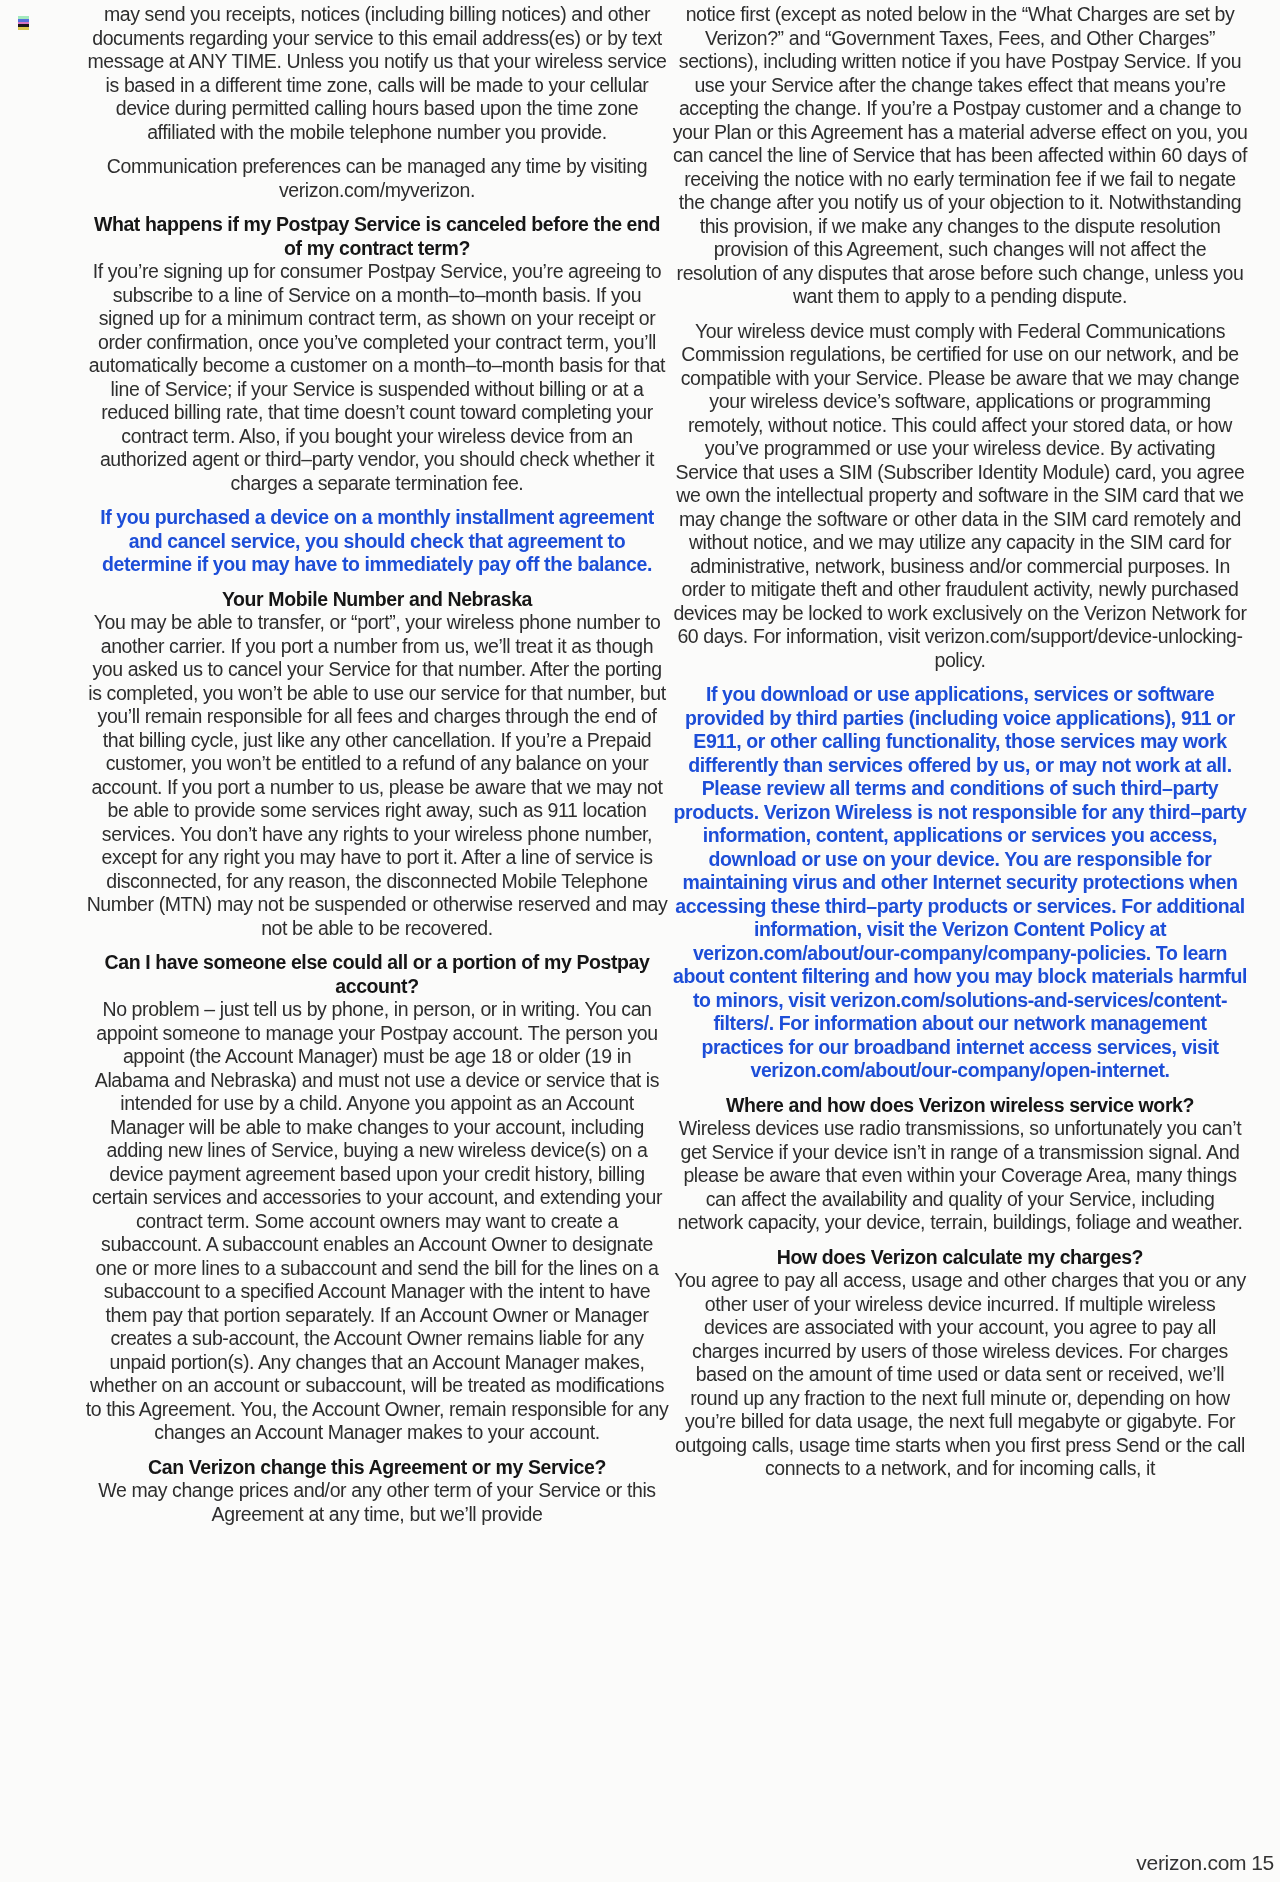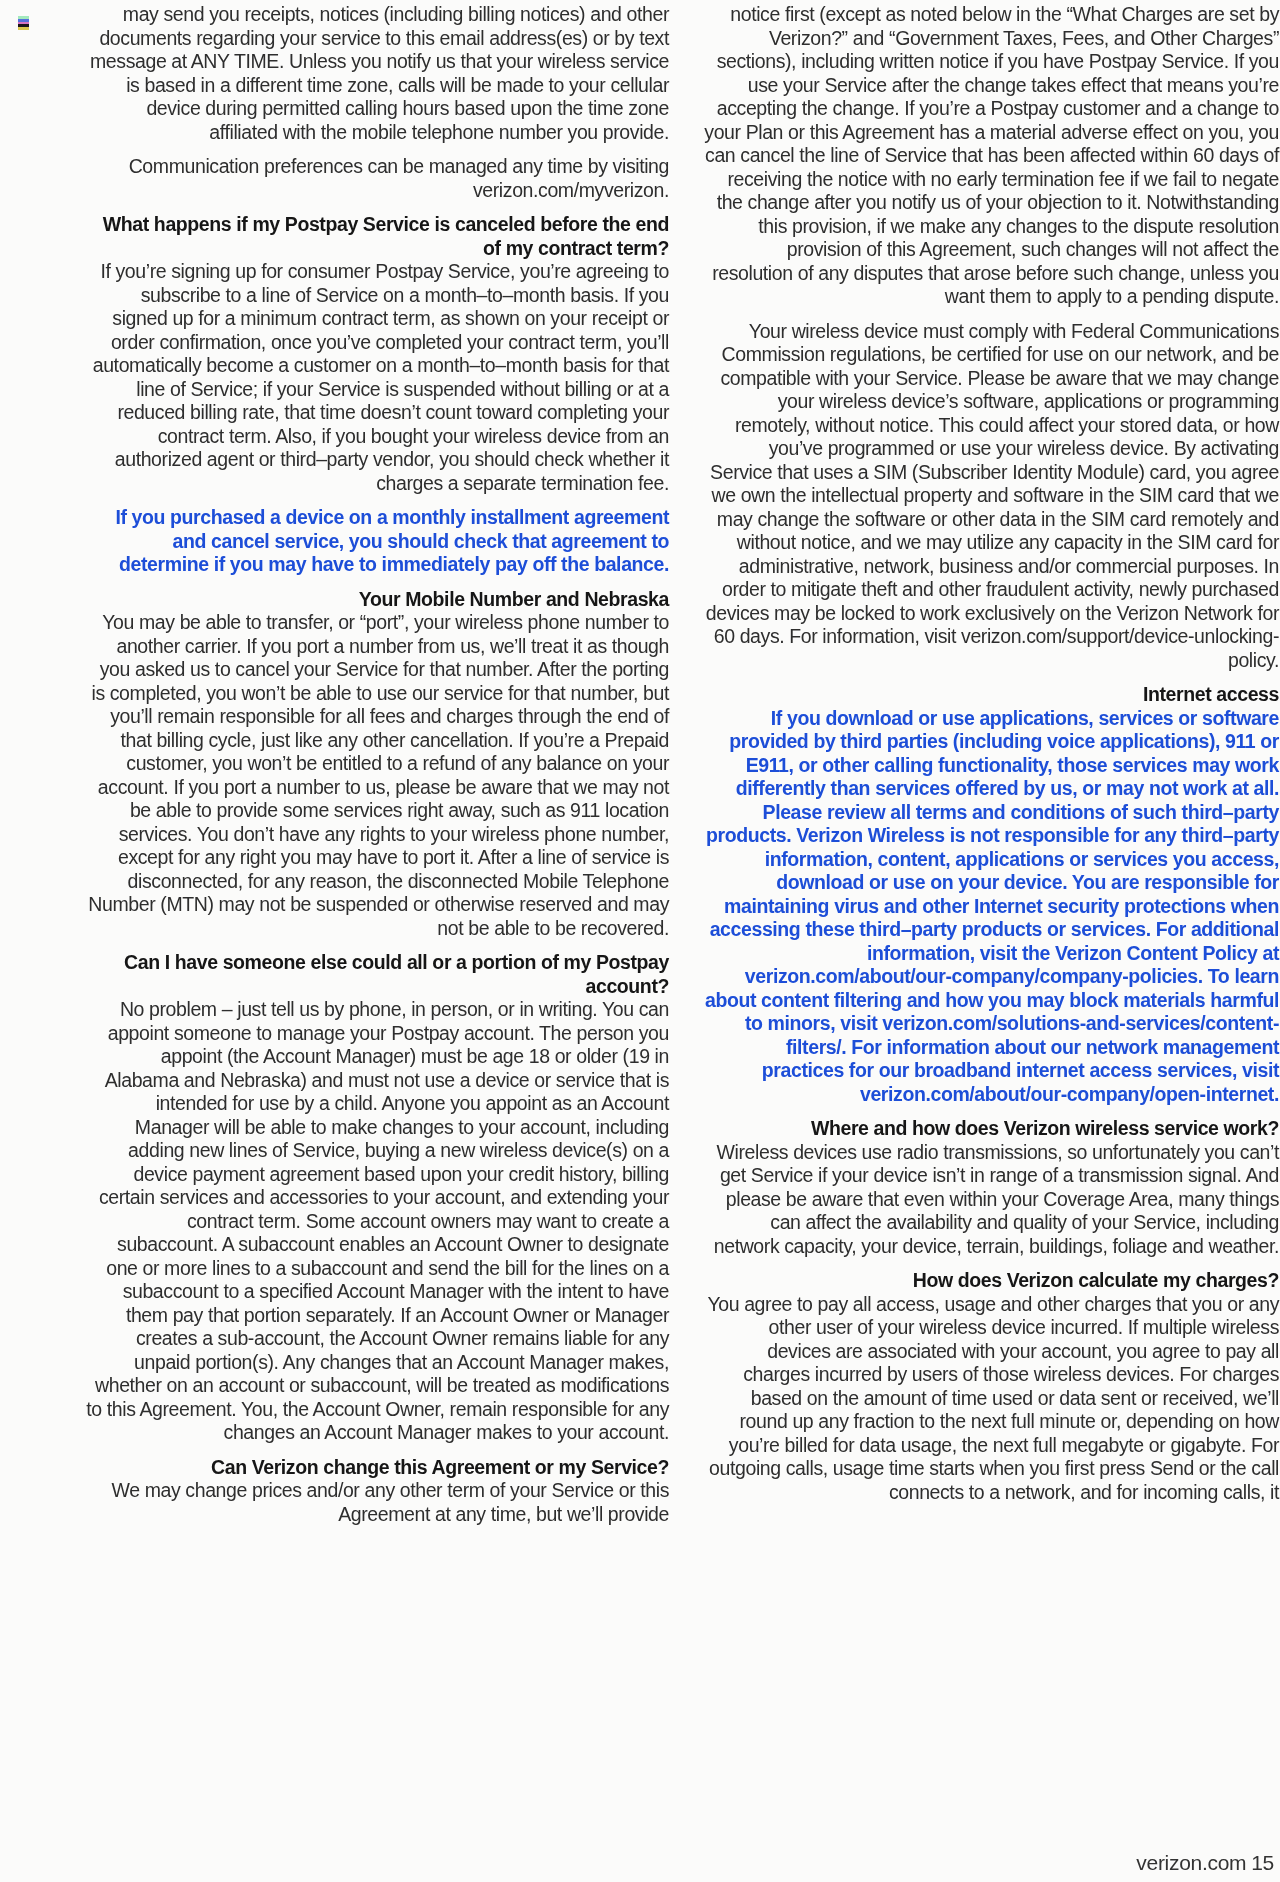--- a/index.html
+++ b/index.html
@@ -13,24 +13,24 @@
   .page{position:absolute;inset:0;}
   .reg-mark{
     position:absolute;left:18px;top:16px;width:11px;height:14px;
     display:flex;flex-direction:column;
   }
   .reg-mark .stripe{flex:1 1 auto;}
   .col{
     position:absolute;top:3px;
     font-size:19.5px;line-height:23.5px;letter-spacing:-0.4px;
     color:#2e2e2e;
-    text-align:right;
+    text-align:center;
   }
   .col-left{left:85px;width:584px;}
-  .col-right{left:703px;width:576px;}
+  .col-right{left:672px;width:576px;}
   .para{margin:0 0 11px 0;}
   .para.bold{font-weight:bold;color:#1d4ed8;}
   .heading{
     font-size:19.5px;line-height:23.5px;
     font-weight:bold;color:#161616;
     margin:3px 0 0 0;
   }
   .footer{
     position:absolute;top:1851px;right:6px;
     font-size:21px;letter-spacing:-0.3px;color:#333;
@@ -61,21 +61,20 @@
     <p class="para">You may be able to transfer, or “port”, your wireless phone number to another carrier. If you port a number from us, we’ll treat it as though you asked us to cancel your Service for that number. After the porting is completed, you won’t be able to use our service for that number, but you’ll remain responsible for all fees and charges through the end of that billing cycle, just like any other cancellation. If you’re a Prepaid customer, you won’t be entitled to a refund of any balance on your account. If you port a number to us, please be aware that we may not be able to provide some services right away, such as 911 location services. You don’t have any rights to your wireless phone number, except for any right you may have to port it. After a line of service is disconnected, for any reason, the disconnected Mobile Telephone Number (MTN) may not be suspended or otherwise reserved and may not be able to be recovered.</p>
     <h2 class="heading">Can I have someone else could all or a portion of my Postpay account?</h2>
     <p class="para">No problem – just tell us by phone, in person, or in writing. You can appoint someone to manage your Postpay account. The person you appoint (the Account Manager) must be age 18 or older (19 in Alabama and Nebraska) and must not use a device or service that is intended for use by a child. Anyone you appoint as an Account Manager will be able to make changes to your account, including adding new lines of Service, buying a new wireless device(s) on a device payment agreement based upon your credit history, billing certain services and accessories to your account, and extending your contract term. Some account owners may want to create a subaccount. A subaccount enables an Account Owner to designate one or more lines to a subaccount and send the bill for the lines on a subaccount to a specified Account Manager with the intent to have them pay that portion separately. If an Account Owner or Manager creates a sub-account, the Account Owner remains liable for any unpaid portion(s). Any changes that an Account Manager makes, whether on an account or subaccount, will be treated as modifications to this Agreement. You, the Account Owner, remain responsible for any changes an Account Manager makes to your account.</p>
     <h2 class="heading">Can Verizon change this Agreement or my Service?</h2>
     <p class="para">We may change prices and/or any other term of your Service or this Agreement at any time, but we’ll provide</p>
   </div>
 
   <div class="col col-right">
     <p class="para">notice first (except as noted below in the “What Charges are set by Verizon?” and “Government Taxes, Fees, and Other Charges” sections), including written notice if you have Postpay Service. If you use your Service after the change takes effect that means you’re accepting the change. If you’re a Postpay customer and a change to your Plan or this Agreement has a material adverse effect on you, you can cancel the line of Service that has been affected within 60 days of receiving the notice with no early termination fee if we fail to negate the change after you notify us of your objection to it. Notwithstanding this provision, if we make any changes to the dispute resolution provision of this Agreement, such changes will not affect the resolution of any disputes that arose before such change, unless you want them to apply to a pending dispute.</p>
     <p class="para">Your wireless device must comply with Federal Communications Commission regulations, be certified for use on our network, and be compatible with your Service. Please be aware that we may change your wireless device’s software, applications or programming remotely, without notice. This could affect your stored data, or how you’ve programmed or use your wireless device. By activating Service that uses a SIM (Subscriber Identity Module) card, you agree we own the intellectual property and software in the SIM card that we may change the software or other data in the SIM card remotely and without notice, and we may utilize any capacity in the SIM card for administrative, network, business and/or commercial purposes. In order to mitigate theft and other fraudulent activity, newly purchased devices may be locked to work exclusively on the Verizon Network for 60 days. For information, visit verizon.com/support/device-unlocking-policy.</p>
-    <h2 class="heading">Internet access</h2>
     <p class="para bold">If you download or use applications, services or software provided by third parties (including voice applications), 911 or E911, or other calling functionality, those services may work differently than services offered by us, or may not work at all. Please review all terms and conditions of such third–party products. Verizon Wireless is not responsible for any third–party information, content, applications or services you access, download or use on your device. You are responsible for maintaining virus and other Internet security protections when accessing these third–party products or services. For additional information, visit the Verizon Content Policy at verizon.com/about/our-company/company-policies. To learn about content filtering and how you may block materials harmful to minors, visit verizon.com/solutions-and-services/content-filters/. For information about our network management practices for our broadband internet access services, visit verizon.com/about/our-company/open-internet.</p>
     <h2 class="heading">Where and how does Verizon wireless service work?</h2>
     <p class="para">Wireless devices use radio transmissions, so unfortunately you can’t get Service if your device isn’t in range of a transmission signal. And please be aware that even within your Coverage Area, many things can affect the availability and quality of your Service, including network capacity, your device, terrain, buildings, foliage and weather.</p>
     <h2 class="heading">How does Verizon calculate my charges?</h2>
     <p class="para">You agree to pay all access, usage and other charges that you or any other user of your wireless device incurred. If multiple wireless devices are associated with your account, you agree to pay all charges incurred by users of those wireless devices. For charges based on the amount of time used or data sent or received, we’ll round up any fraction to the next full minute or, depending on how you’re billed for data usage, the next full megabyte or gigabyte. For outgoing calls, usage time starts when you first press Send or the call connects to a network, and for incoming calls, it</p>
   </div>
 
   <div class="footer">
     <span>verizon.com</span><span class="pgnum">15</span>
   </div>

